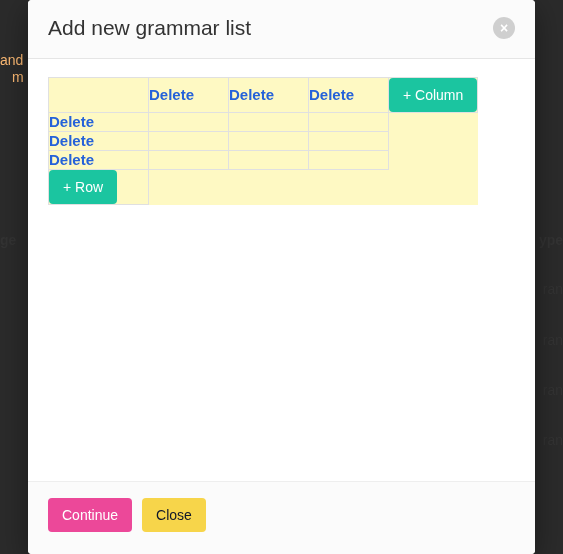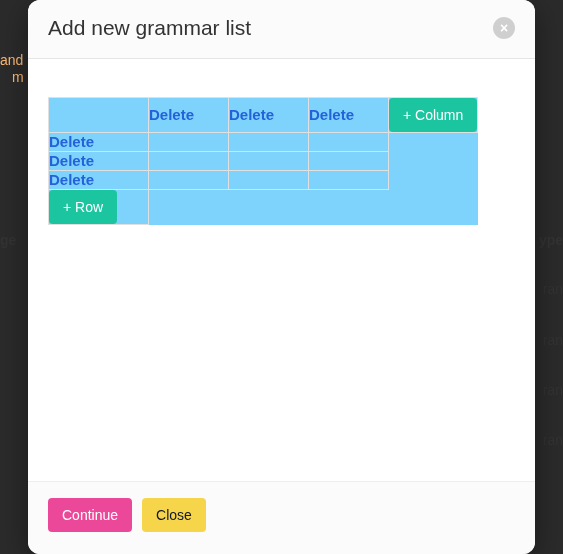--- a/index.html
+++ b/index.html
@@ -15,26 +15,25 @@
   .bg-ran1 { top: 281px; right: 0; color: #333; }
   .bg-ran2 { top: 332px; right: 0; color: #333; }
   .bg-ran3 { top: 382px; right: 0; color: #333; }
   .bg-ran4 { top: 432px; right: 0; color: #333; }
   
 
   .modal {
     position: absolute;
     left: 28px; right: 28px; top: 0; bottom: 0;
     background: #fff;
-    border-radius: 12px;
+    border-radius: 4px;
     box-shadow: 0 8px 30px rgba(0,0,0,0.4);
     display: flex;
     flex-direction: column;
     overflow: hidden;
-    gap: 20px;
   }
 
   .modal-header {
     padding: 16px 20px 18px 20px;
     border-bottom: 1px solid #e5e5e5;
     display: flex;
     align-items: center;
     justify-content: space-between;
     background: #fbfbfb;
   }
@@ -62,21 +61,21 @@
   }
 
   table.grid {
     border-collapse: collapse;
   }
   table.grid td, table.grid th {
     border: 1px solid #e0e0e0;
     padding: 0;
     vertical-align: middle;
     text-align: left;
-    background: #7dd3fc;
+    background: #fef9c3;
   }
   .cell-pad { padding: 24px 14px; }
   .hdr-pad  { padding: 22px 14px; }
   .narrow   { width: 100px; }
   .wide     { width: 80px; }
 
   .del-link {
     color: #2562d9;
     font-weight: 700;
     font-size: 15px;

